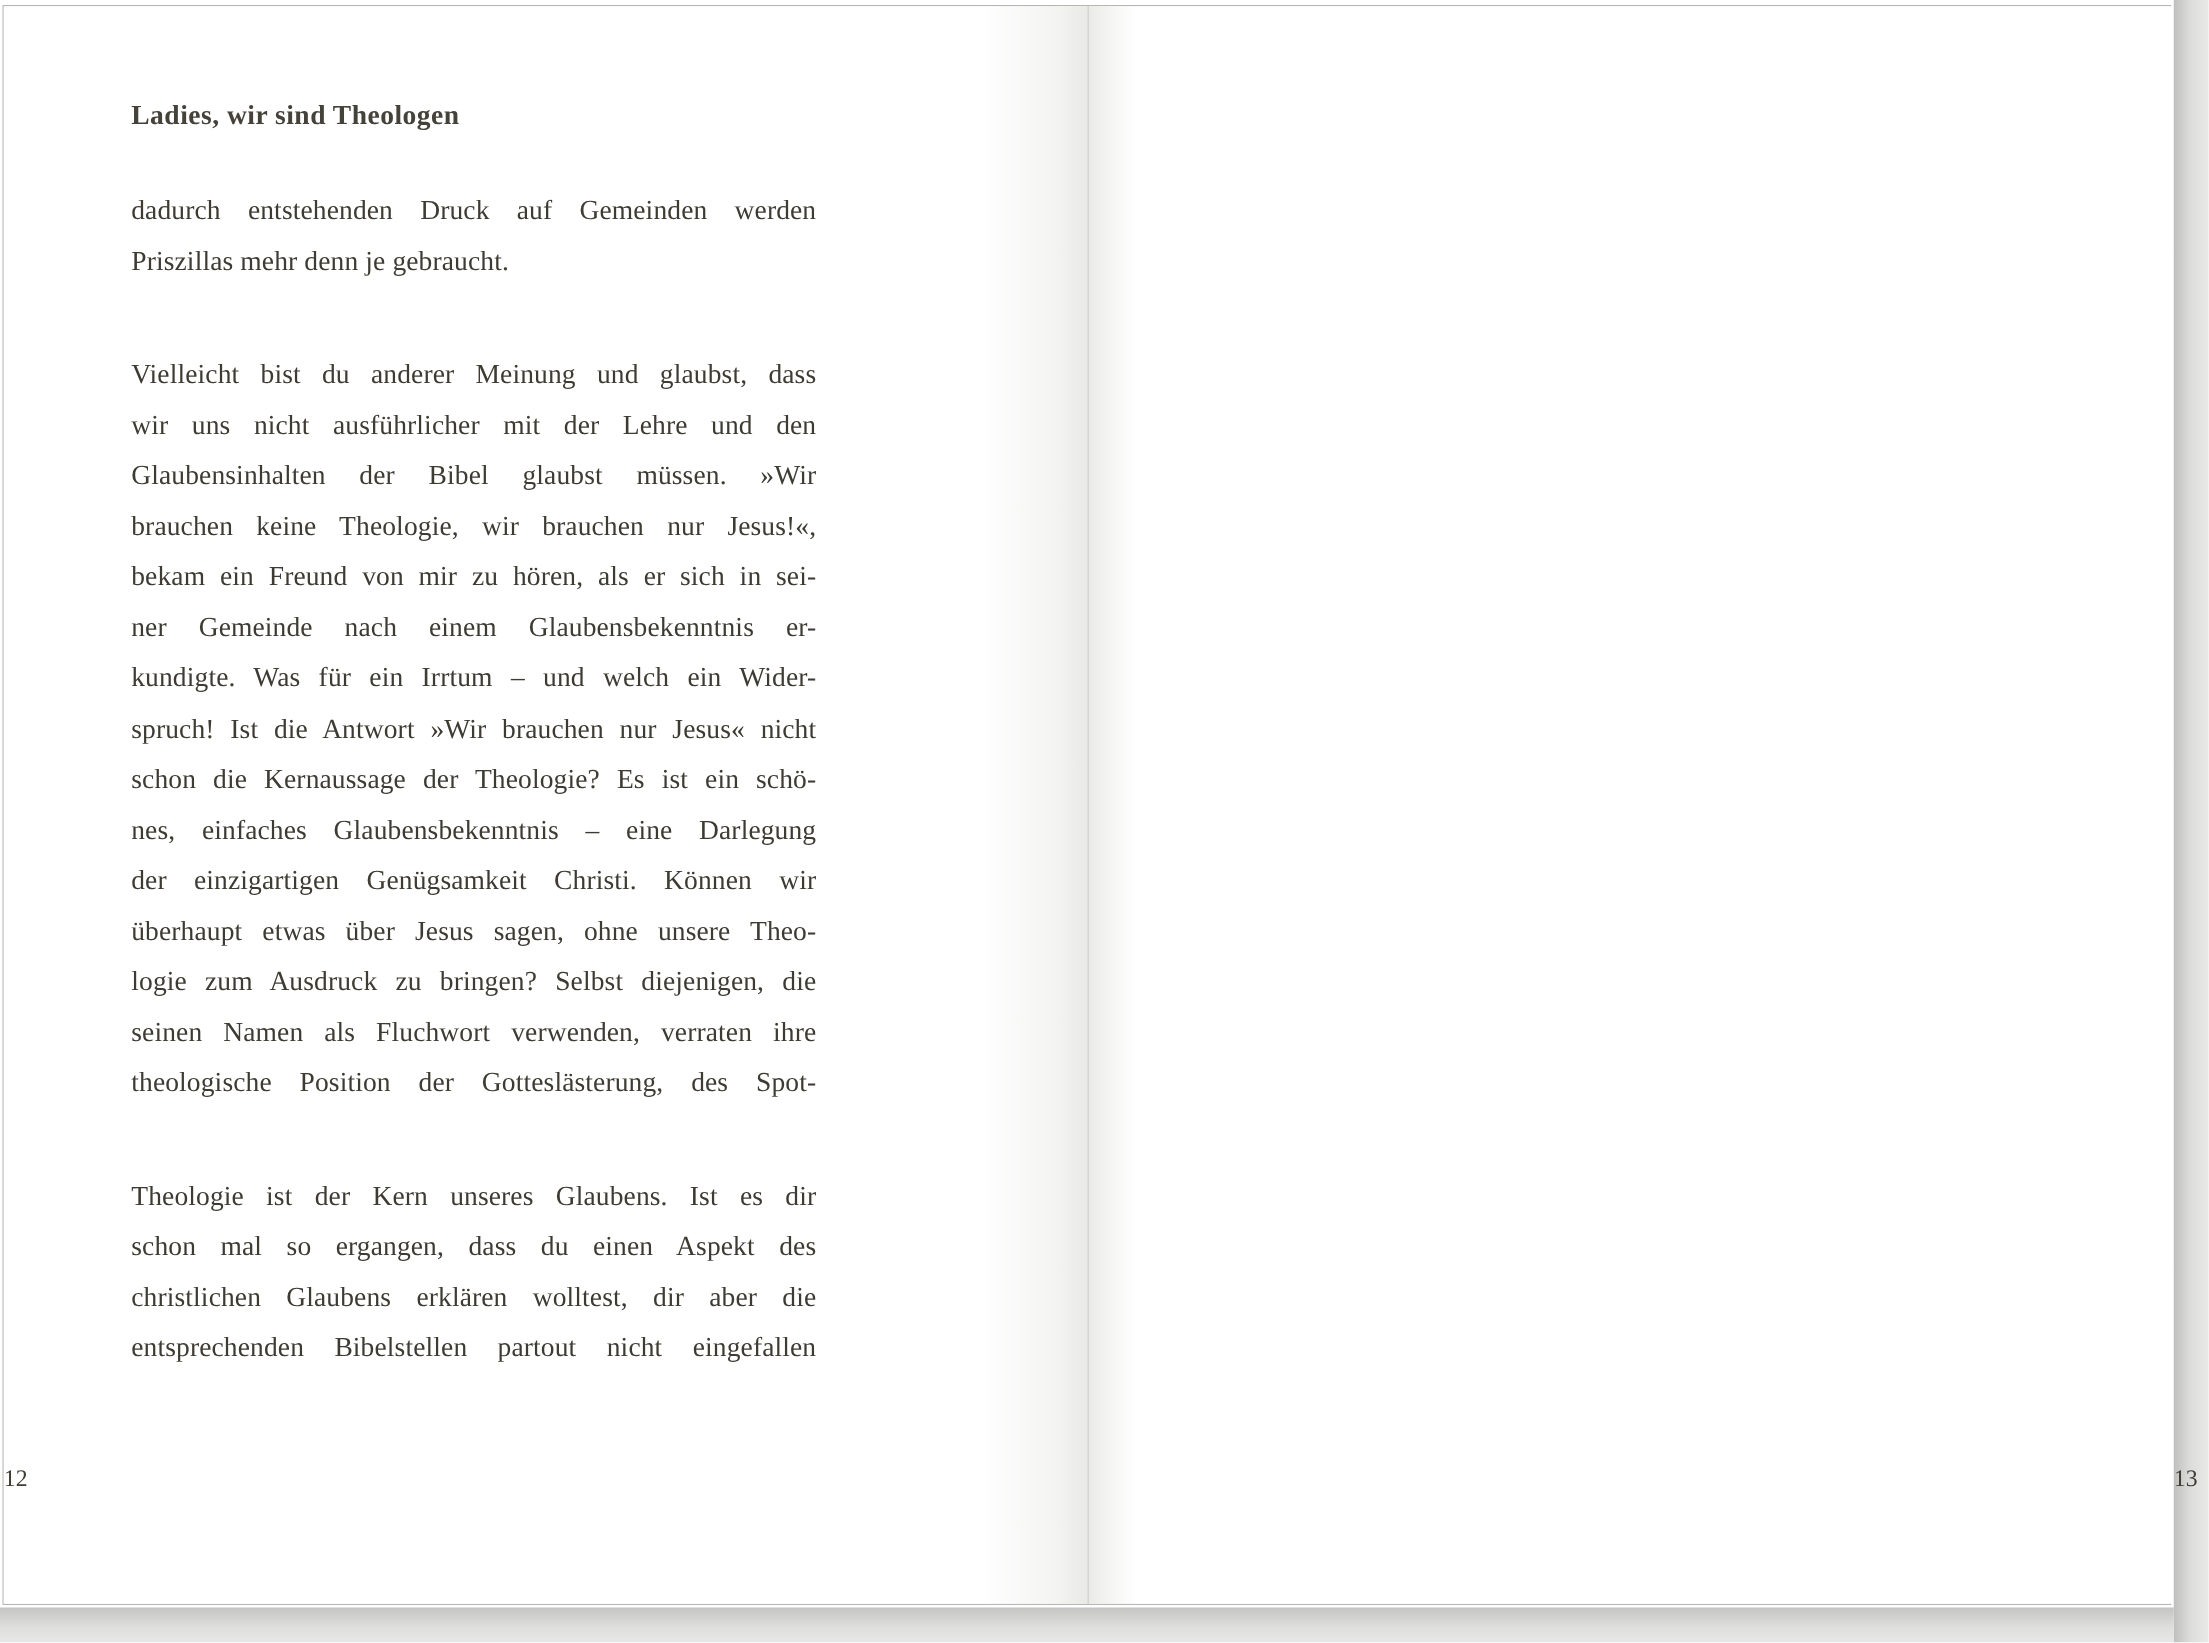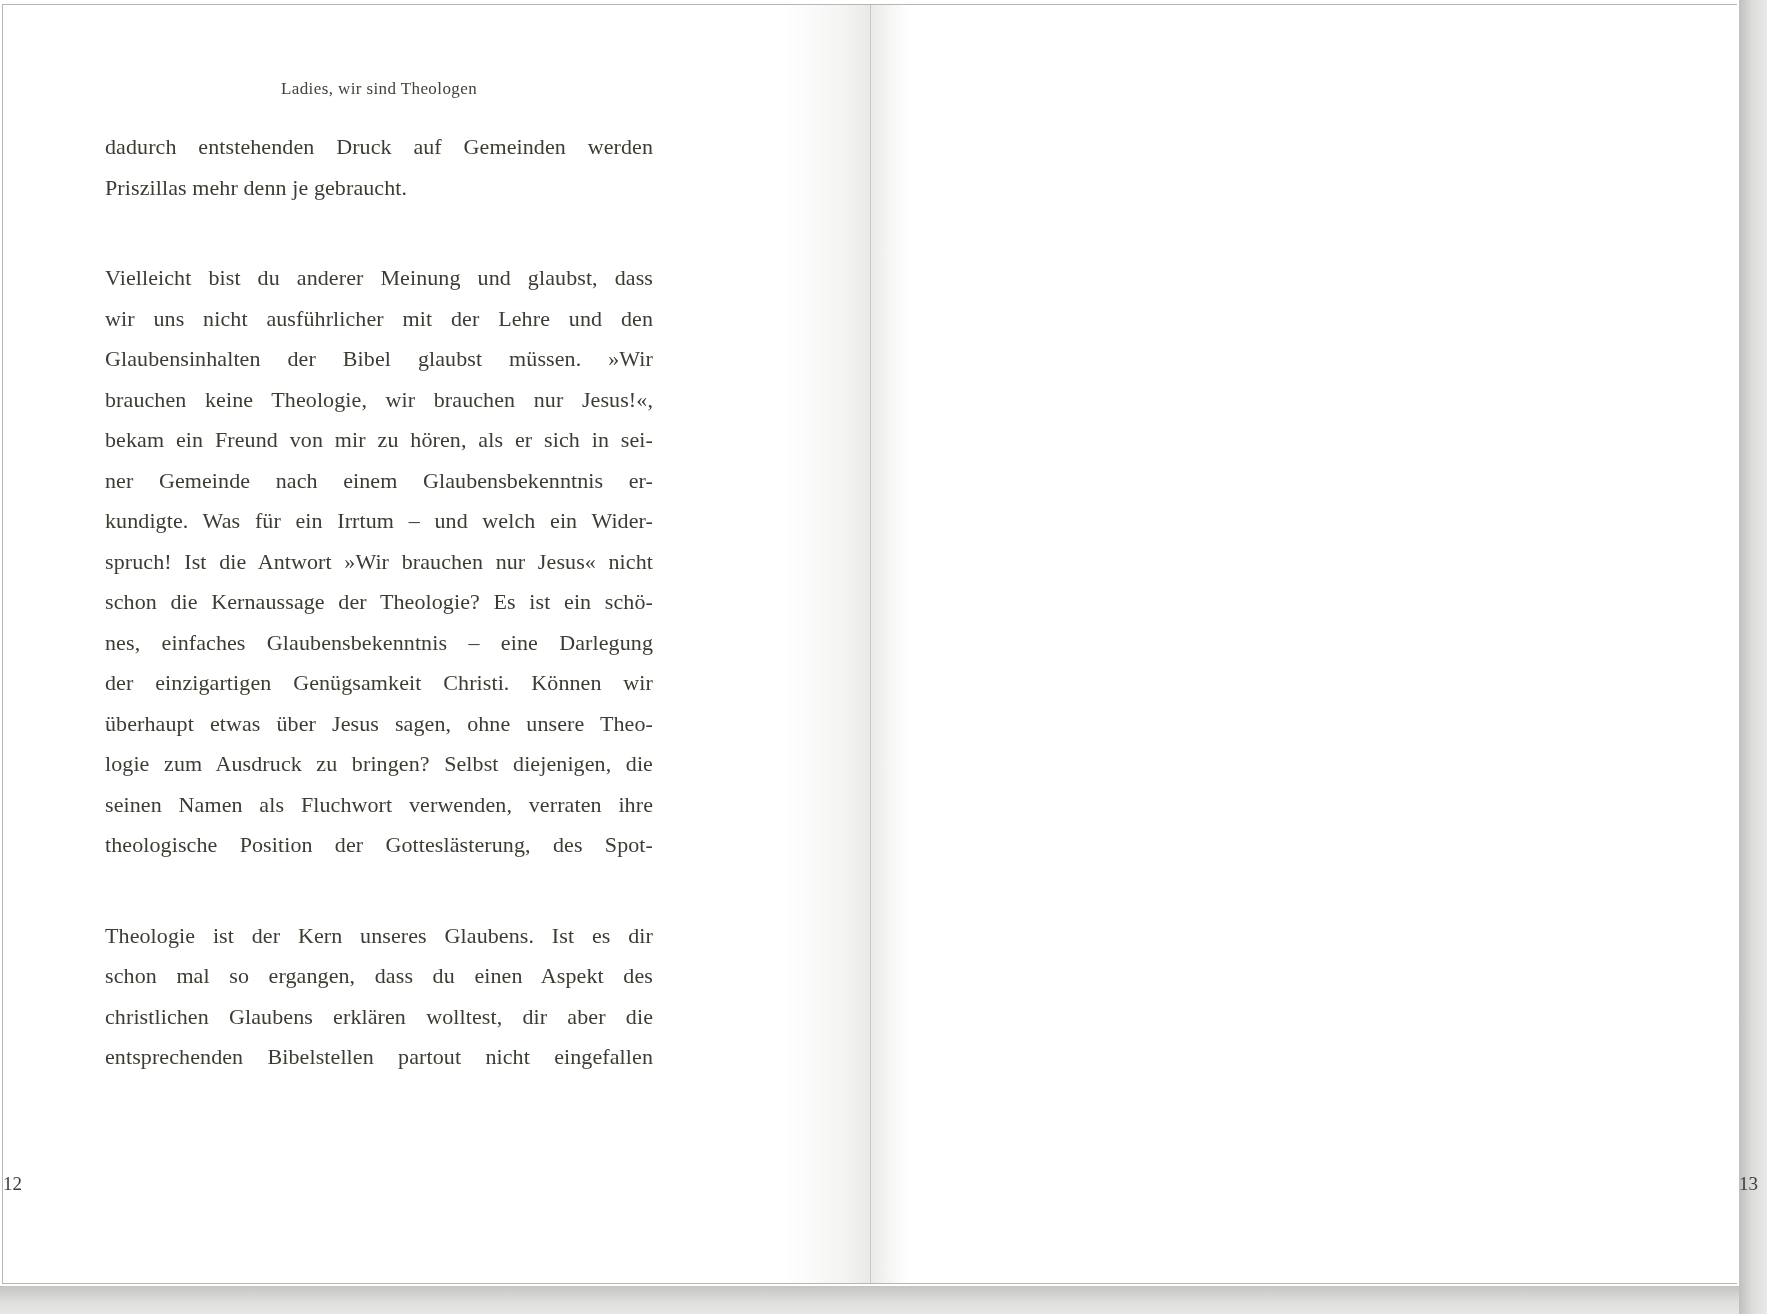--- a/index.html
+++ b/index.html
@@ -16,25 +16,25 @@
   
   .spread { position:absolute; left:2px; top:4px; width:1735px; height:1280px;
             background:#ffffff; border:1px solid #b6b6b4; }
   .page { position:absolute; top:0; height:100%; }
   .page-left { left:0; width:867px;
     background:linear-gradient(to right,#ffffff 0%,#ffffff 90%,#f4f4f3 97%,#e9e9e7 100%); }
   .page-right { left:868px; width:867px;
     background:linear-gradient(to right,#eaeae8 0%,#f6f6f5 2.2%,#ffffff 4.5%,#ffffff 100%); }
   .fold-line { position:absolute; left:867px; top:0; width:1px; height:100%; background:#c9c8c5; }
 
-  .running-header { position:absolute; top:74px; height:24px; text-align:center;
-                    font-size:17px; letter-spacing:.4px; color:#45423a; white-space:nowrap; }
+  .running-header { position:absolute; top:74px; height:24px; 
+                    font-size:22px; letter-spacing:.4px; color:#45423a; white-space:nowrap;font-weight:bold; }
   .header-left  { left:102px; width:548px; }
 
-  .page-body { position:absolute; top:122px; width:548px; color:#3e3b33; font-size:22px; }
+  .page-body { position:absolute; top:143px; width:548px; color:#3e3b33; font-size:22px; }
   .body-left  { left:102px; }
 
   .paragraph { margin-bottom:50px; }
   .paragraph:last-child { margin-bottom:0; }
   .line { height:40.5px; line-height:40.5px; text-align:justify; text-align-last:justify;
           letter-spacing:.1px; white-space:nowrap; }
   .line.flush { text-align-last:left; }
 
   .page-number { position:absolute; top:1168px; height:26px; 
                  font-size:19px; color:#403d35; }

